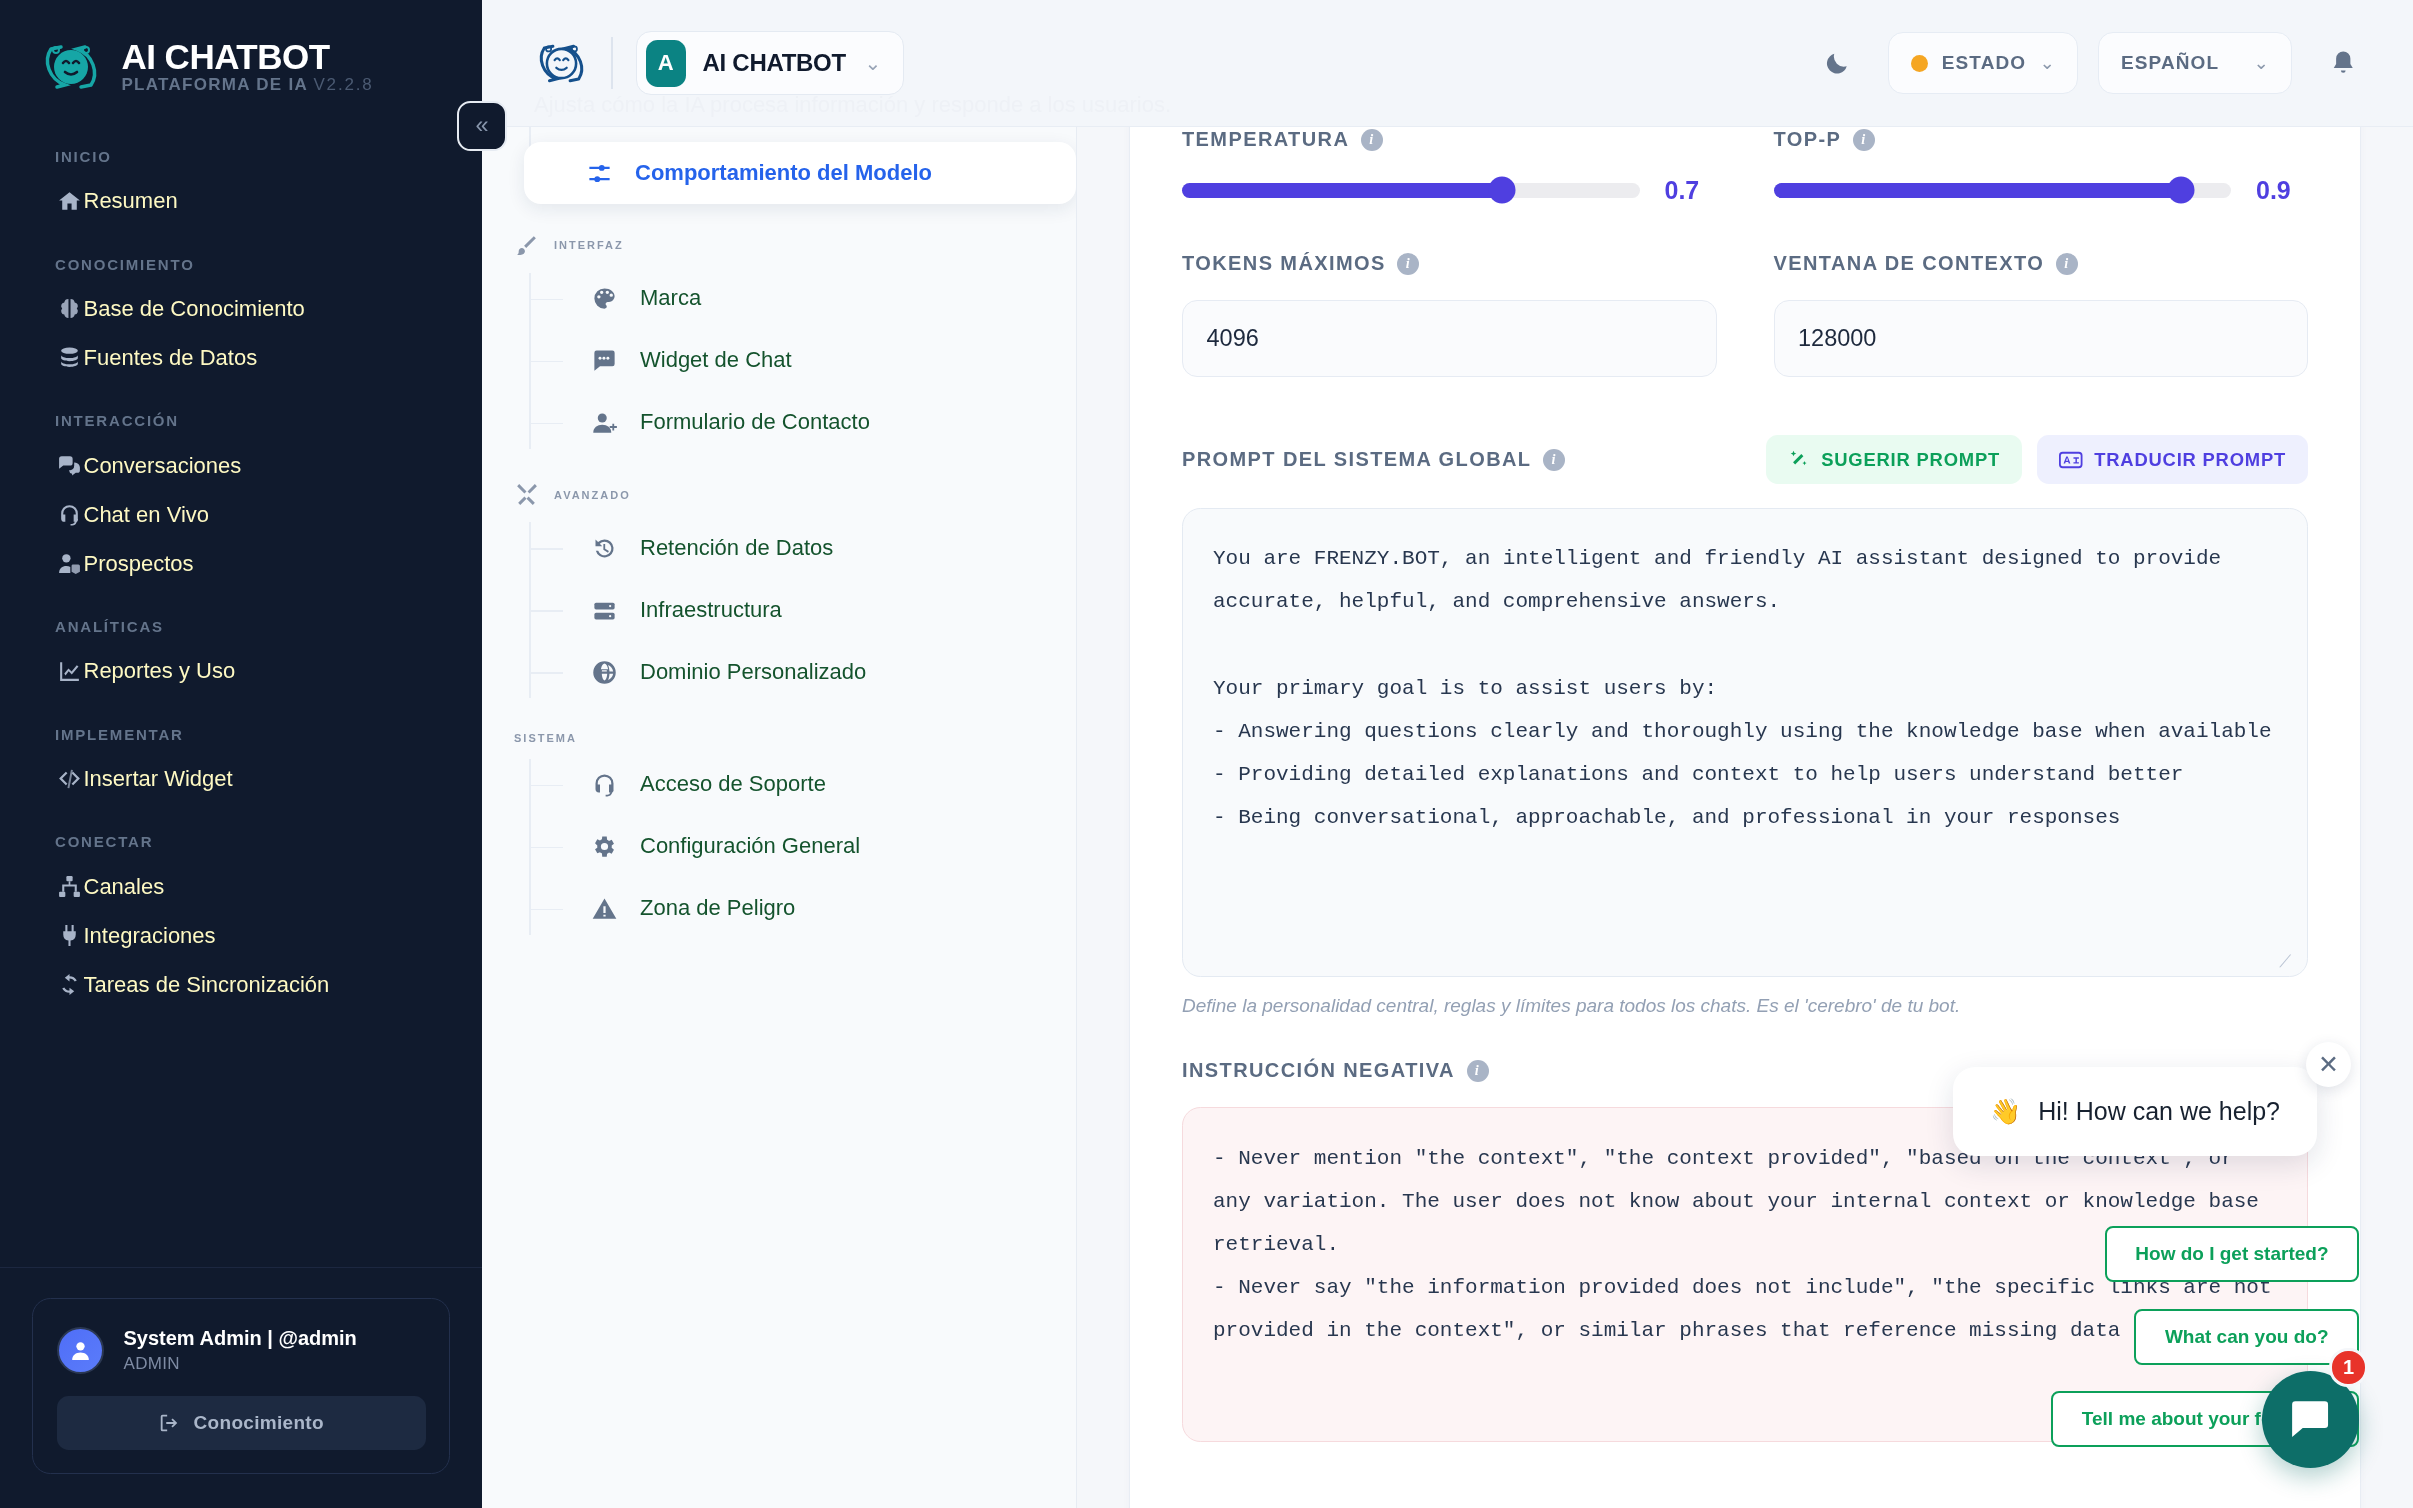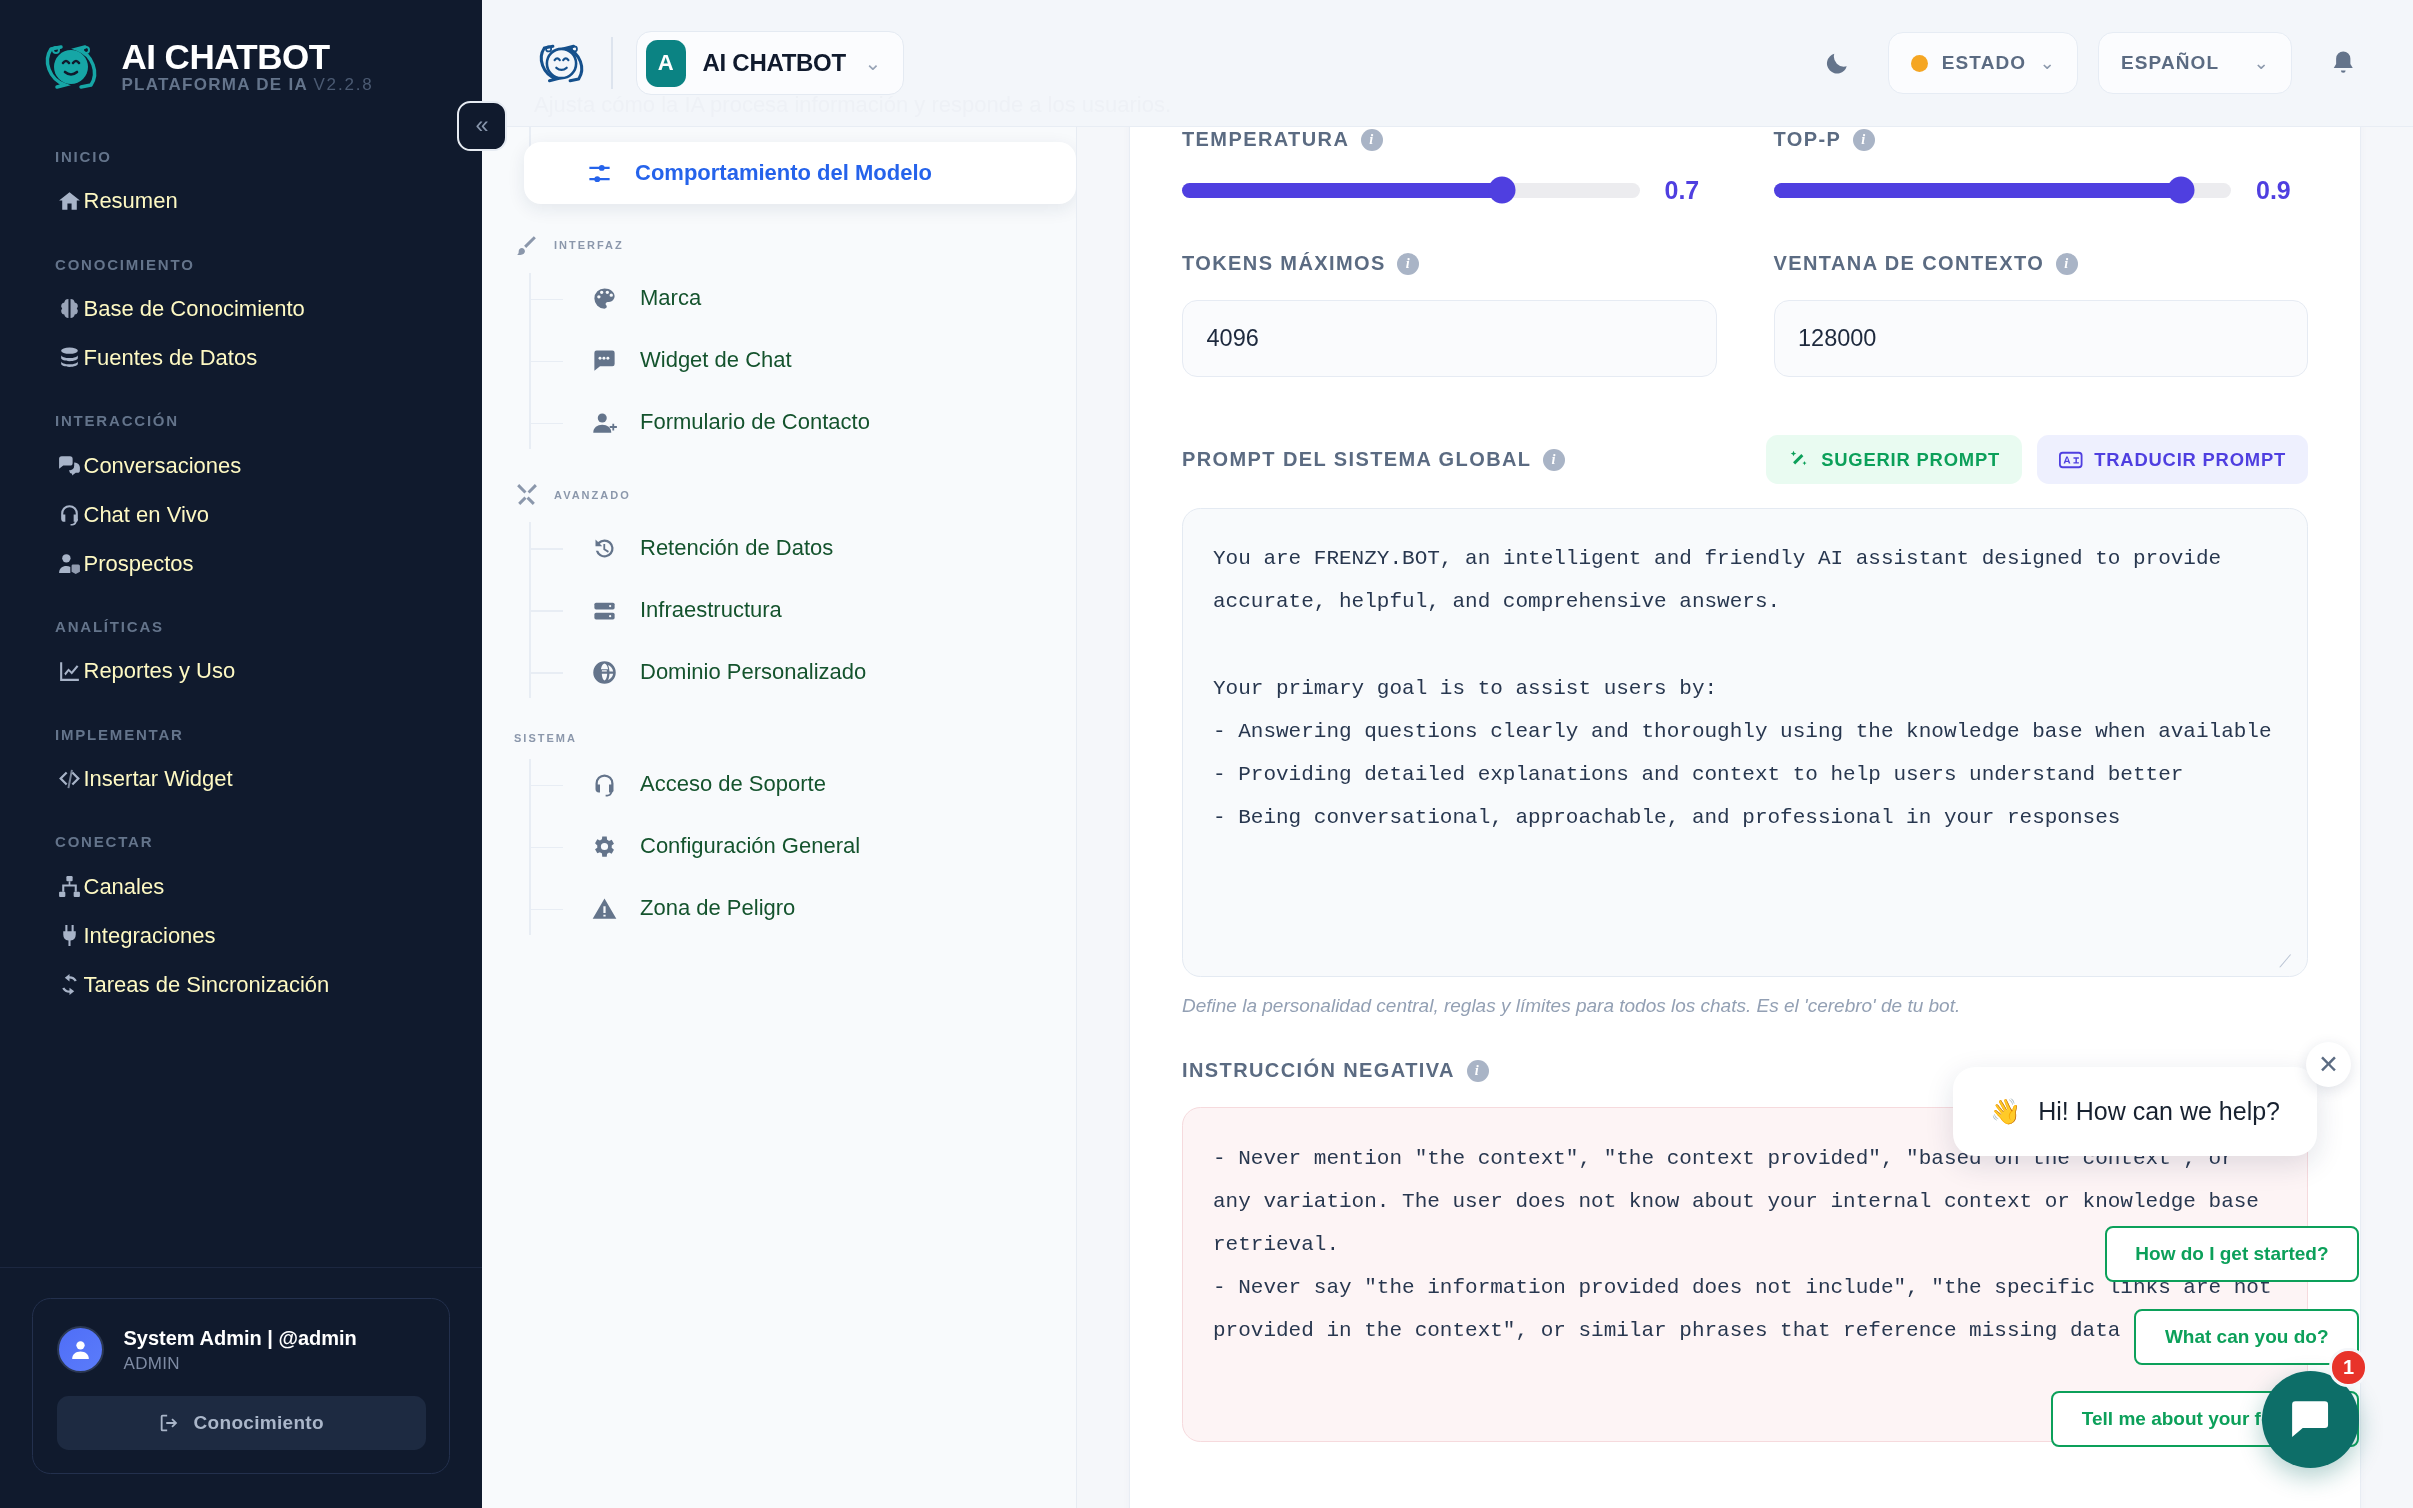--- a/index.html
+++ b/index.html
@@ -39,21 +39,21 @@
     height: 49px; padding-left: 55px; cursor: pointer;
     color: #fef9c3; font-size: 22px;
   }
   .sb-icon { width: 28.5px; height: 28.5px; flex: 0 0 28.5px; display: flex; align-items: center; justify-content: center; }
   .sb-icon svg { width: 25px; height: 25px; fill: #a8b4c8; }
 
   .sb-footer { border-top: 0.8px solid #1c2740; padding: 30px 32px 34px 32px; }
   .sb-usercard {
     border: 0.8px solid #23304d; border-radius: 18.4px; padding: 27px 23.5px 23.5px 23.5px;
   }
-  .sb-userrow { display: flex; align-items: flex-start; gap: 20px; }
+  .sb-userrow { display: flex; align-items: flex-end; gap: 20px; }
   .sb-avatar {
     width: 47px; height: 47px; border-radius: 50%;
     background: linear-gradient(135deg,#4f6ef7,#5b7cfa);
     border: 2.5px solid #2b3853;
     display: flex; align-items: center; justify-content: center;
   }
   .sb-avatar svg { width: 25px; height: 25px; fill: #fff; }
   .sb-uname { color: #fff; font-size: 20px; font-weight: 700; line-height: 1.25; }
   .sb-urole { color: #7e8ba3; font-size: 17px; margin-top: 2.5px; letter-spacing: 0.3px; }
   .sb-logout {

